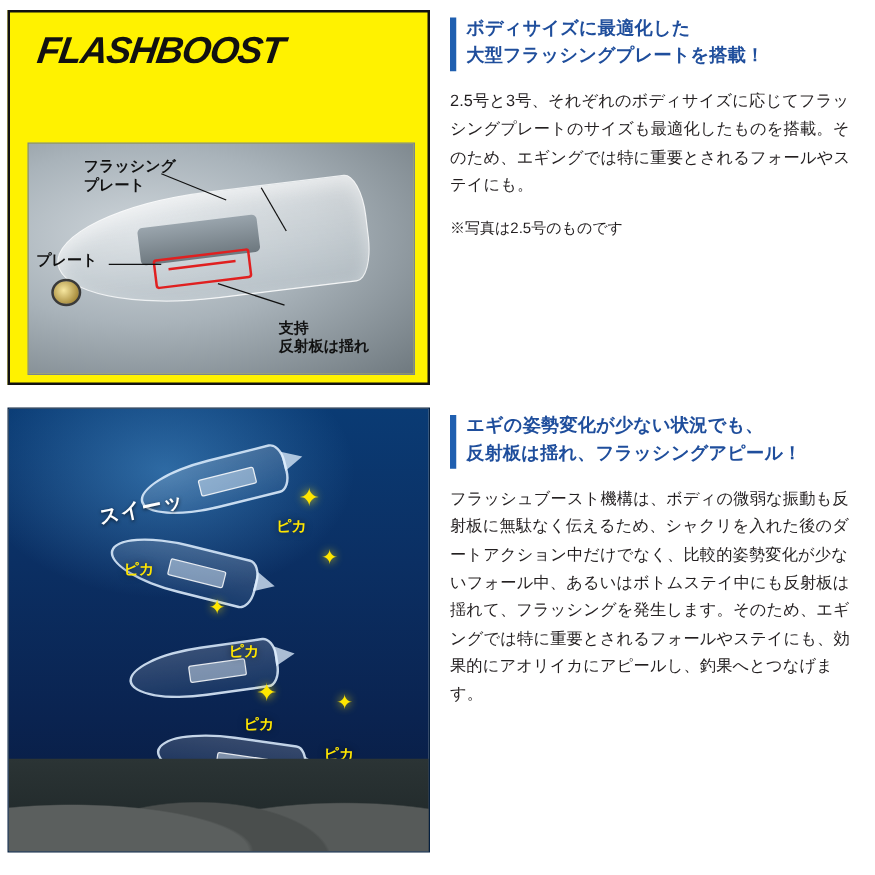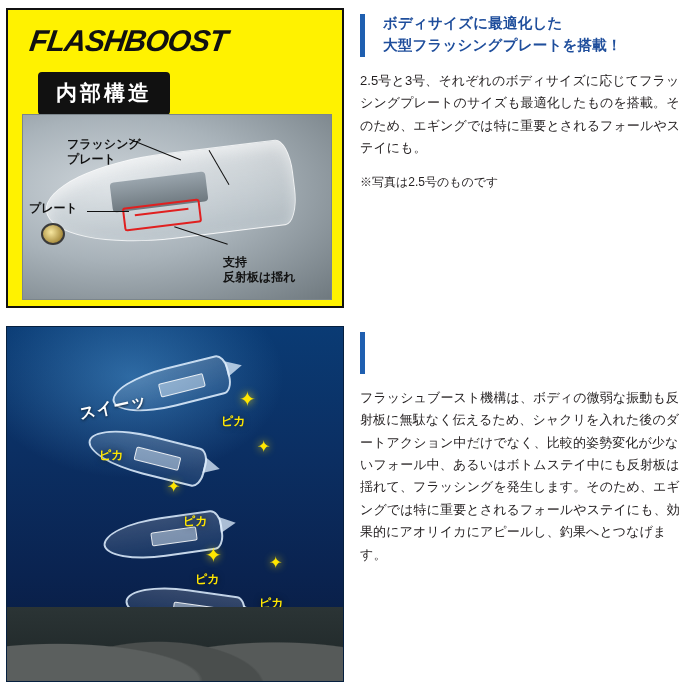--- a/index.html
+++ b/index.html
@@ -132,40 +132,40 @@
     border: 2px solid #3a3a3a;
   }
   .lbl {
     position: absolute;
     font-size: 12px;
     font-weight: 700;
     color: #111;
     line-height: 1.25;
     white-space: pre-line;
   }
-  .lbl-plate  { left: 44px;  top: 22px; }
+  .lbl-plate  { left: 44px;  top: 11px; }
   .lbl-weight { left: 6px;   top: 86px; }
   .lbl-spring { left: 200px; top: 140px; }
   .leader {
     position: absolute;
     background: #111;
     height: 1px;
   }
   .ld1 { left: 104px; top: 34px;  width: 56px; transform: rotate(22deg); }
   .ld2 { left: 64px;  top: 96px;  width: 42px; }
   .ld3 { left: 150px; top: 120px; width: 56px; transform: rotate(18deg); }
   .ld4 { left: 176px; top: 52px;  width: 40px; transform: rotate(60deg); }
 
   .text-col {
     flex: 1 1 auto;
     padding: 4px 4px 0 16px;
   }
   .head {
     display: flex;
-    gap: 18px;
+    gap: 8px;
     align-items: flex-end;
     margin-bottom: 9px;
   }
   .head-bar {
     flex: 0 0 5px;
     width: 5px;
     background: #1f5fb0;
     align-self: stretch;
     min-height: 42px;
     margin-top: 2px;
@@ -312,21 +312,20 @@
 
 <div class="page">
 
   <div class="section-one">
 
     <div class="panel-yellow">
       <div class="fb-logo">
         <span>FLASHBOOST</span>
       </div>
 
-      <div class="badge-naibu">内部構造</div>
 
       <div class="photo">
         <div class="squid-body"></div>
         <div class="squid-inner"></div>
         <div class="weight-red"></div>
         <div class="spring"></div>
         <div class="eye"></div>
 
         <div class="leader ld1"></div>
         <div class="leader ld4"></div>
@@ -390,18 +389,22 @@
       <div class="pika p5">ピカ</div>
 
       <div class="sui">スイーッ</div>
 
       <div class="rocks"></div>
     </div>
 
     <div class="text-col-2">
       <div class="head">
         <div class="head-bar"></div>
+        <div class="head-text">
+          <div>エギの姿勢変化が少ない状況でも、</div>
+          <div>反射板は揺れ、フラッシングアピール！</div>
+        </div>
       </div>
       <p class="body-text">フラッシュブースト機構は、ボディの微弱な振動も反射板に無駄なく伝えるため、シャクリを入れた後のダートアクション中だけでなく、比較的姿勢変化が少ないフォール中、あるいはボトムステイ中にも反射板は揺れて、フラッシングを発生します。そのため、エギングでは特に重要とされるフォールやステイにも、効果的にアオリイカにアピールし、釣果へとつなげます。</p>
     </div>
   </div>
 
 </div>
 
 </body></html>

